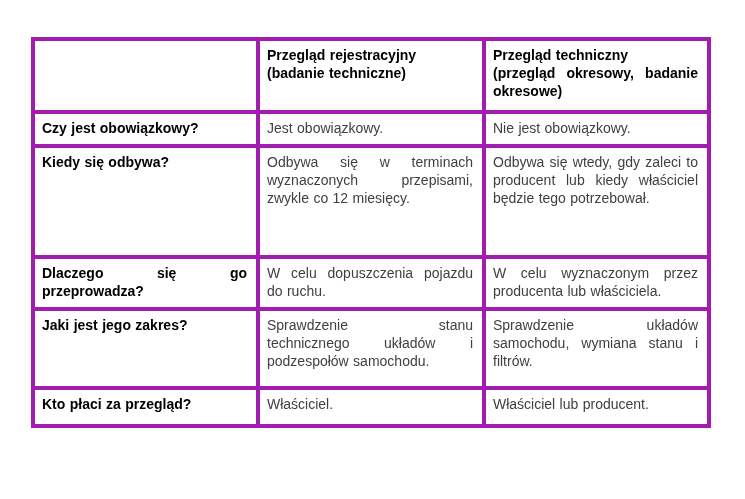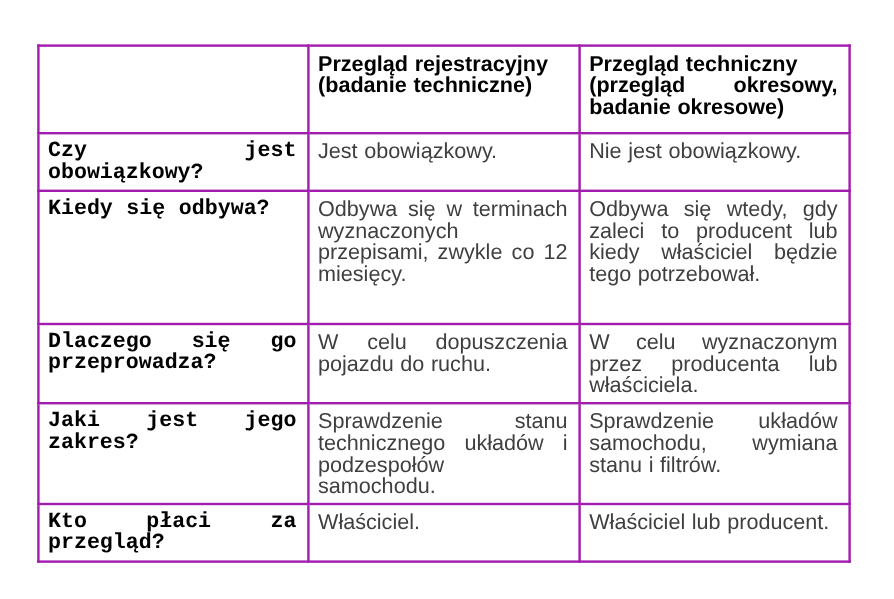--- a/index.html
+++ b/index.html
@@ -21,40 +21,39 @@
     left: 31px;
     top: 37px;
     width: 676px;
     border-collapse: collapse;
     table-layout: fixed;
   }
   table.cmp col.c1 { width: 225px; }
   table.cmp col.c2 { width: 226px; }
   table.cmp col.c3 { width: 225px; }
   table.cmp th, table.cmp td {
-    border: 2px solid #a21caf;
+    border: 4px solid #a21caf;
     vertical-align: top;
     text-align: justify;
     padding: 5px 9px 5px 7px;
-    font-size: 18px;
+    font-size: 14px;
     line-height: 18px;
     color: #3f3f3f;
     font-weight: 400;
     overflow: hidden;
     word-spacing: 0.5px;
   }
   table.cmp th {
     font-weight: 700;
     color: #000000;
     white-space: pre-line;
   }
   table.cmp td.q {
     font-weight: 700;
     color: #000000;
-    font-family: Liberation Mono, monospace;
   }
   tr.h-hdr { height: 73px; }
   tr.h-r0  { height: 34px; }
   tr.h-r1  { height: 111px; }
   tr.h-r2  { height: 56px; }
   tr.h-r3  { height: 52px; }
   tr.h-r4  { height: 79px; margin-top: 47px; }
   tr.h-r5  { height: 38px; }
 </style>
 </head>

